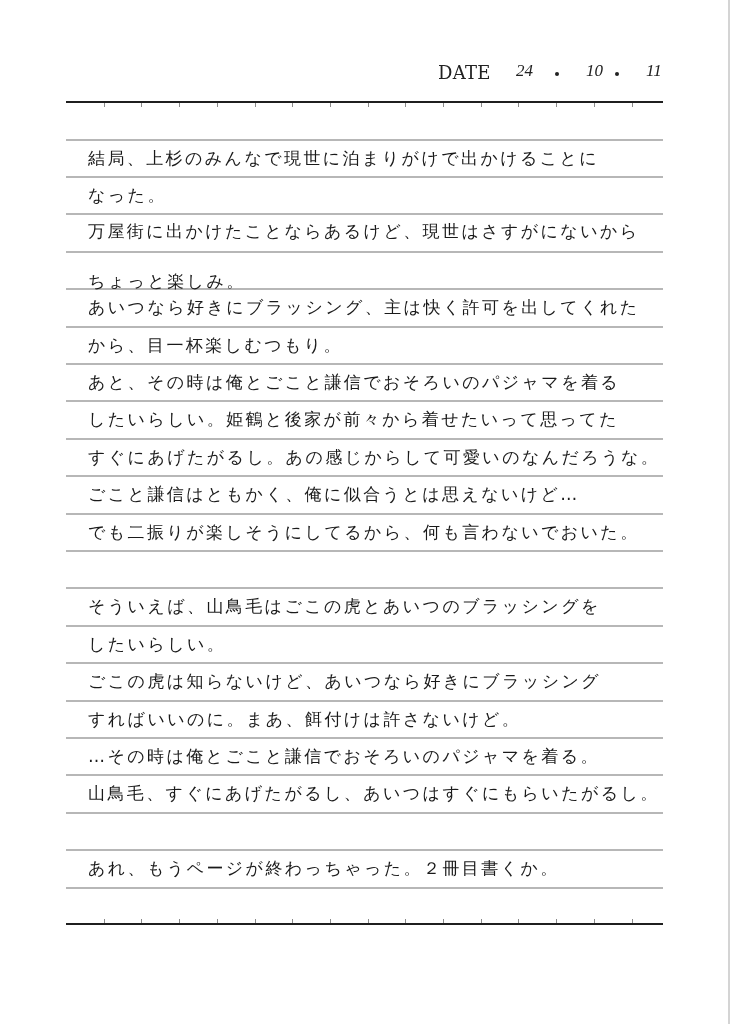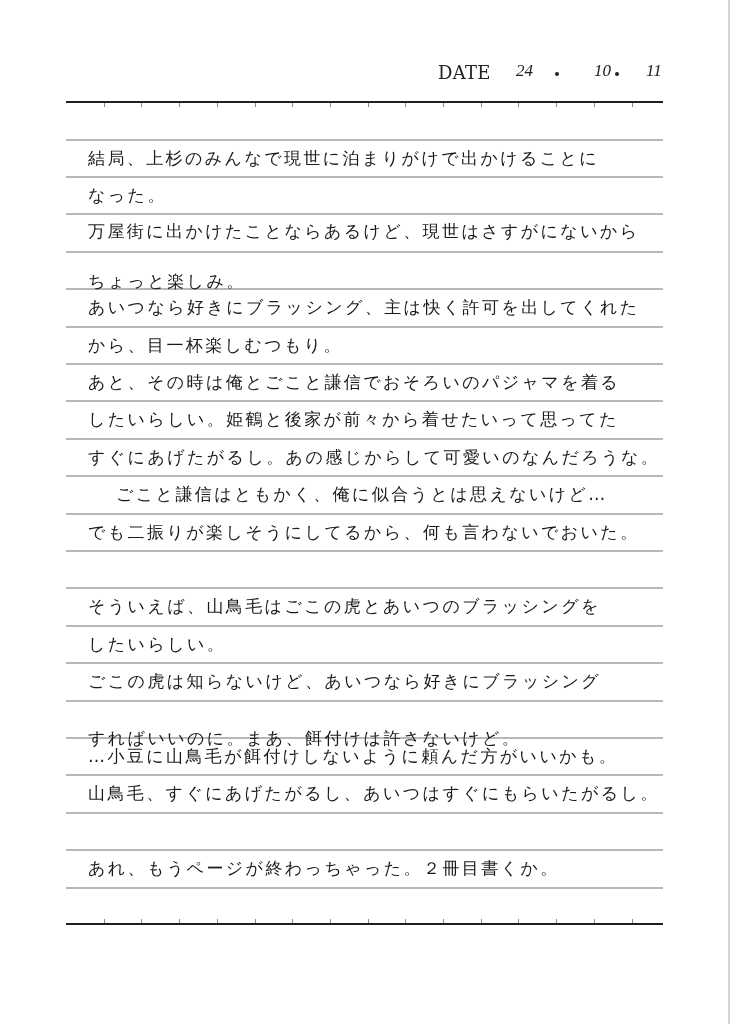--- a/index.html
+++ b/index.html
@@ -87,21 +87,21 @@
   </style>
 </head>
 <body>
 
 <div class="right-edge"></div>
 
 <div class="date-area">
   <span class="date-label">DATE</span>
   <span class="date-part" style="left:78px;">24</span>
   <span class="date-dot" style="left:117px;"></span>
-  <span class="date-part" style="left:156px;">10</span>
+  <span class="date-part" style="left:148px;">10</span>
   <span class="date-dot" style="left:177px;"></span>
   <span class="date-part" style="left:208px;">11</span>
 </div>
 
 <div id="rules">
     <div class="rule-thick" style="top: 101px;"></div>
     <div class="tick" style="left: 103.7px; top: 103px;"></div>
     <div class="tick" style="left: 141.4px; top: 103px;"></div>
     <div class="tick" style="left: 179.1px; top: 103px;"></div>
     <div class="tick" style="left: 216.8px; top: 103px;"></div>
@@ -158,25 +158,25 @@
     <div class="line-text" style="top: 107px;"></div>
     <div class="line-text" style="top: 145px;">結局、上杉のみんなで現世に泊まりがけで出かけることに</div>
     <div class="line-text" style="top: 182px;">なった。</div>
     <div class="line-text" style="top: 219px; font-family: Liberation Serif, serif;">万屋街に出かけたことならあるけど、現世はさすがにないから</div>
     <div class="line-text" style="top: 268px;">ちょっと楽しみ。</div>
     <div class="line-text" style="top: 294px;">あいつなら好きにブラッシング、主は快く許可を出してくれた</div>
     <div class="line-text" style="top: 332px;">から、目一杯楽しむつもり。</div>
     <div class="line-text" style="top: 369px;">あと、その時は俺とごこと謙信でおそろいのパジャマを着る</div>
     <div class="line-text" style="top: 406px;">したいらしい。姫鶴と後家が前々から着せたいって思ってた</div>
     <div class="line-text" style="top: 444px;">すぐにあげたがるし。あの感じからして可愛いのなんだろうな。</div>
-    <div class="line-text" style="top: 481px; margin-left: 28px;">ごこと謙信はともかく、俺に似合うとは思えないけど…</div>
+    <div class="line-text" style="top: 481px;">ごこと謙信はともかく、俺に似合うとは思えないけど…</div>
     <div class="line-text" style="top: 519px;">でも二振りが楽しそうにしてるから、何も言わないでおいた。</div>
     <div class="line-text" style="top: 556px;"></div>
     <div class="line-text" style="top: 593px;">そういえば、山鳥毛はごこの虎とあいつのブラッシングを</div>
     <div class="line-text" style="top: 631px;">したいらしい。</div>
     <div class="line-text" style="top: 668px;">ごこの虎は知らないけど、あいつなら好きにブラッシング</div>
-    <div class="line-text" style="top: 706px; margin-top: 19px;">すればいいのに。まあ、餌付けは許さないけど。</div>
-    <div class="line-text" style="top: 743px;">…小豆に山鳥毛が餌付けしないように頼んだ方がいいかも。</div>
+    <div class="line-text" style="top: 706px;">すればいいのに。まあ、餌付けは許さないけど。</div>
+    <div class="line-text" style="top: 743px;">…その時は俺とごこと謙信でおそろいのパジャマを着る。</div>
     <div class="line-text" style="top: 780px;">山鳥毛、すぐにあげたがるし、あいつはすぐにもらいたがるし。</div>
     <div class="line-text" style="top: 818px;"></div>
     <div class="line-text" style="top: 855px;">あれ、もうページが終わっちゃった。２冊目書くか。</div>
     <div class="line-text" style="top: 893px;"></div>
   </div>
 
 </body></html>

